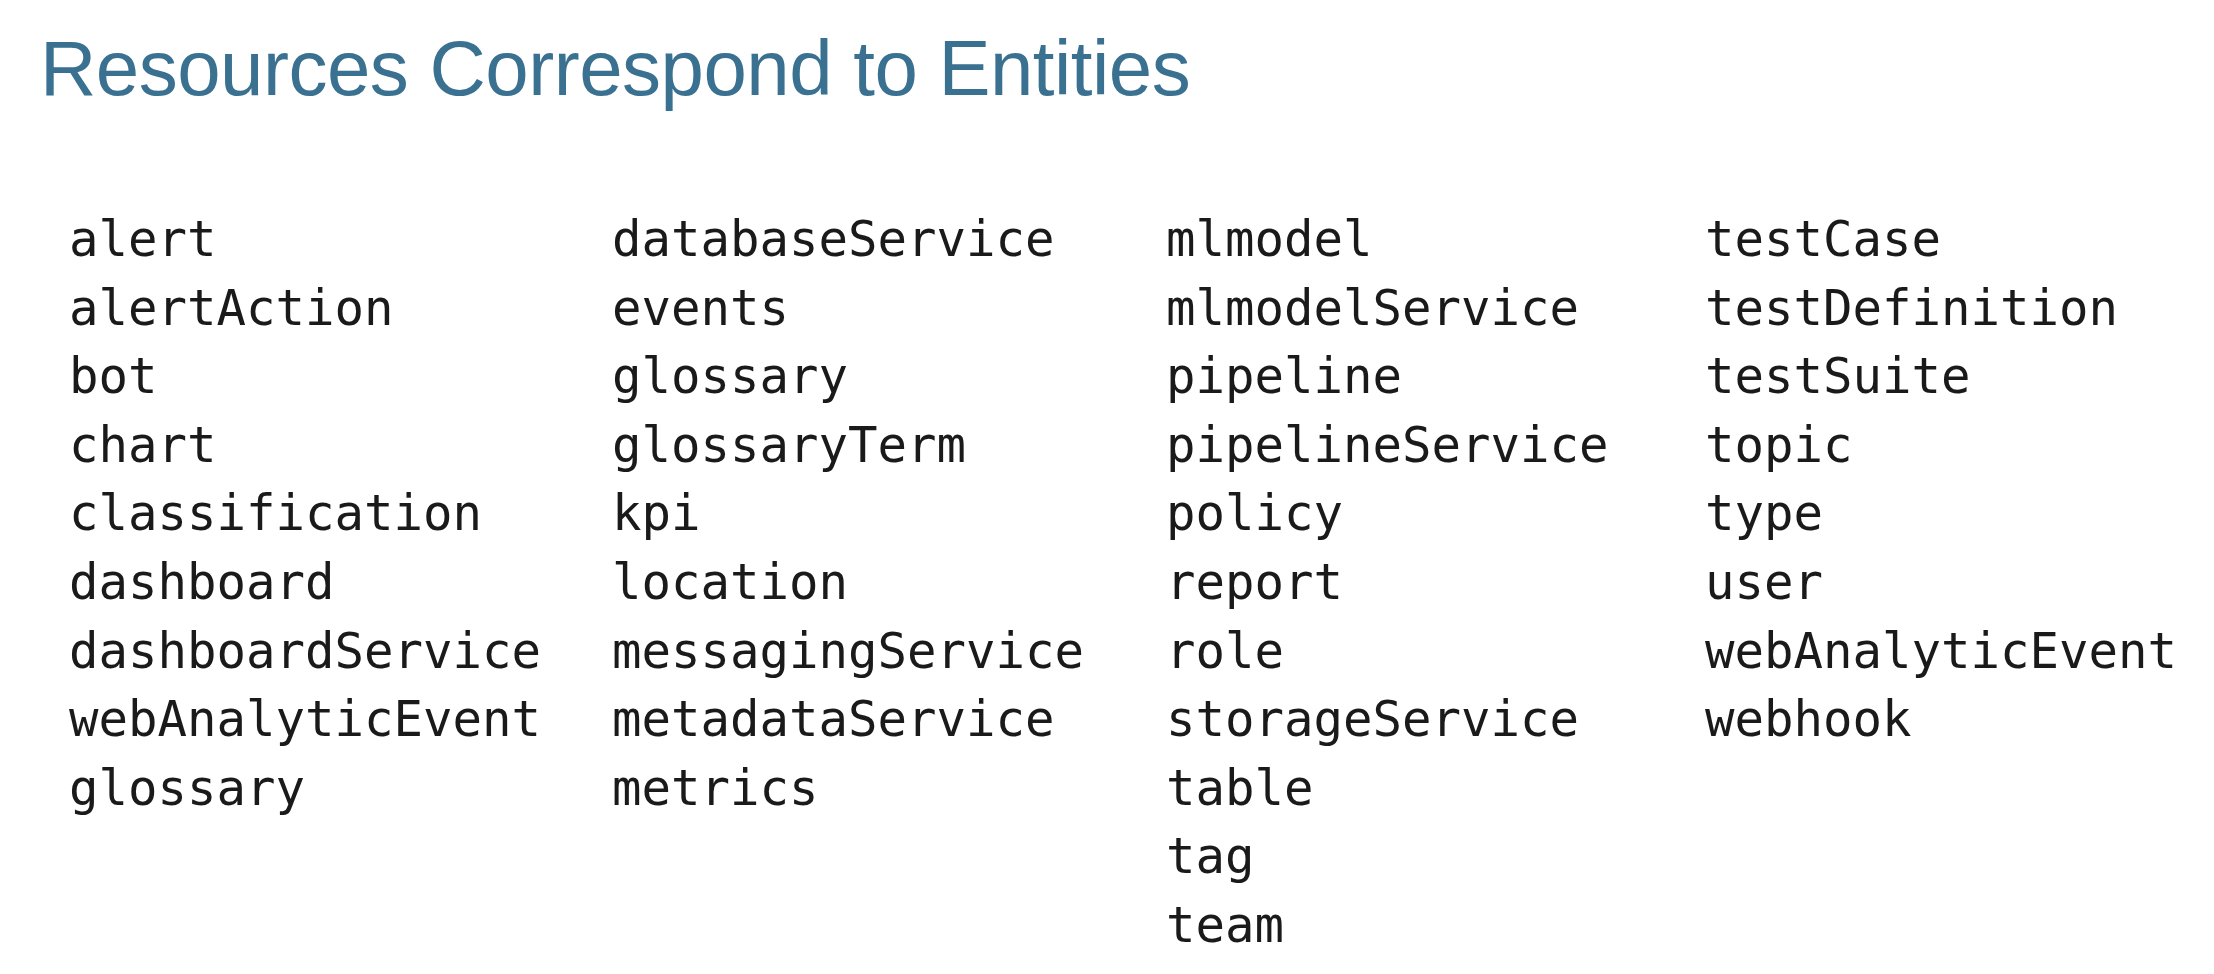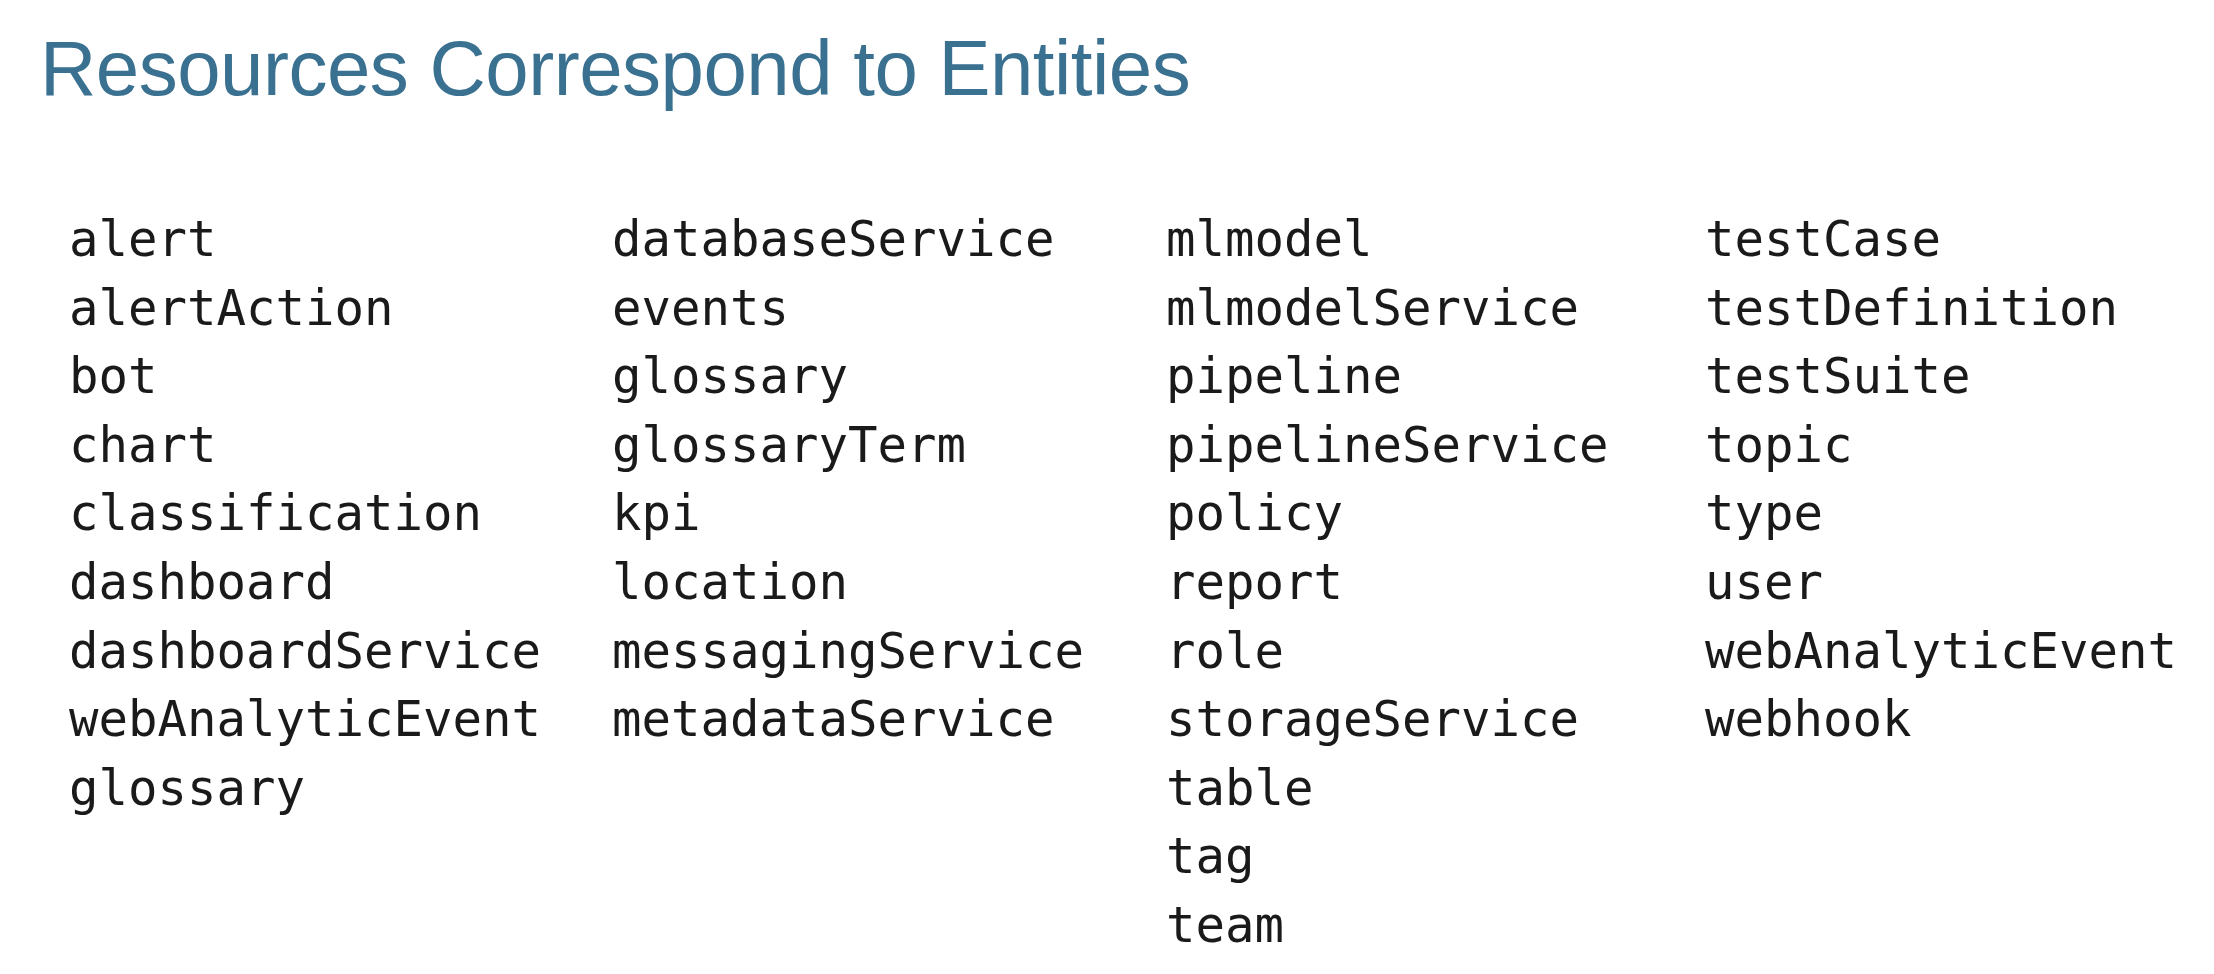--- a/index.html
+++ b/index.html
@@ -65,20 +65,21 @@
     </div>
     <div class="entity-column">
       <div class="entity-item">databaseService</div>
       <div class="entity-item">events</div>
       <div class="entity-item">glossary</div>
       <div class="entity-item">glossaryTerm</div>
       <div class="entity-item">kpi</div>
       <div class="entity-item">location</div>
       <div class="entity-item">messagingService</div>
       <div class="entity-item">metadataService</div>
+      <div class="entity-item">metrics</div>
     </div>
     <div class="entity-column">
       <div class="entity-item">mlmodel</div>
       <div class="entity-item">mlmodelService</div>
       <div class="entity-item">pipeline</div>
       <div class="entity-item">pipelineService</div>
       <div class="entity-item">policy</div>
       <div class="entity-item">report</div>
       <div class="entity-item">role</div>
       <div class="entity-item">storageService</div>

